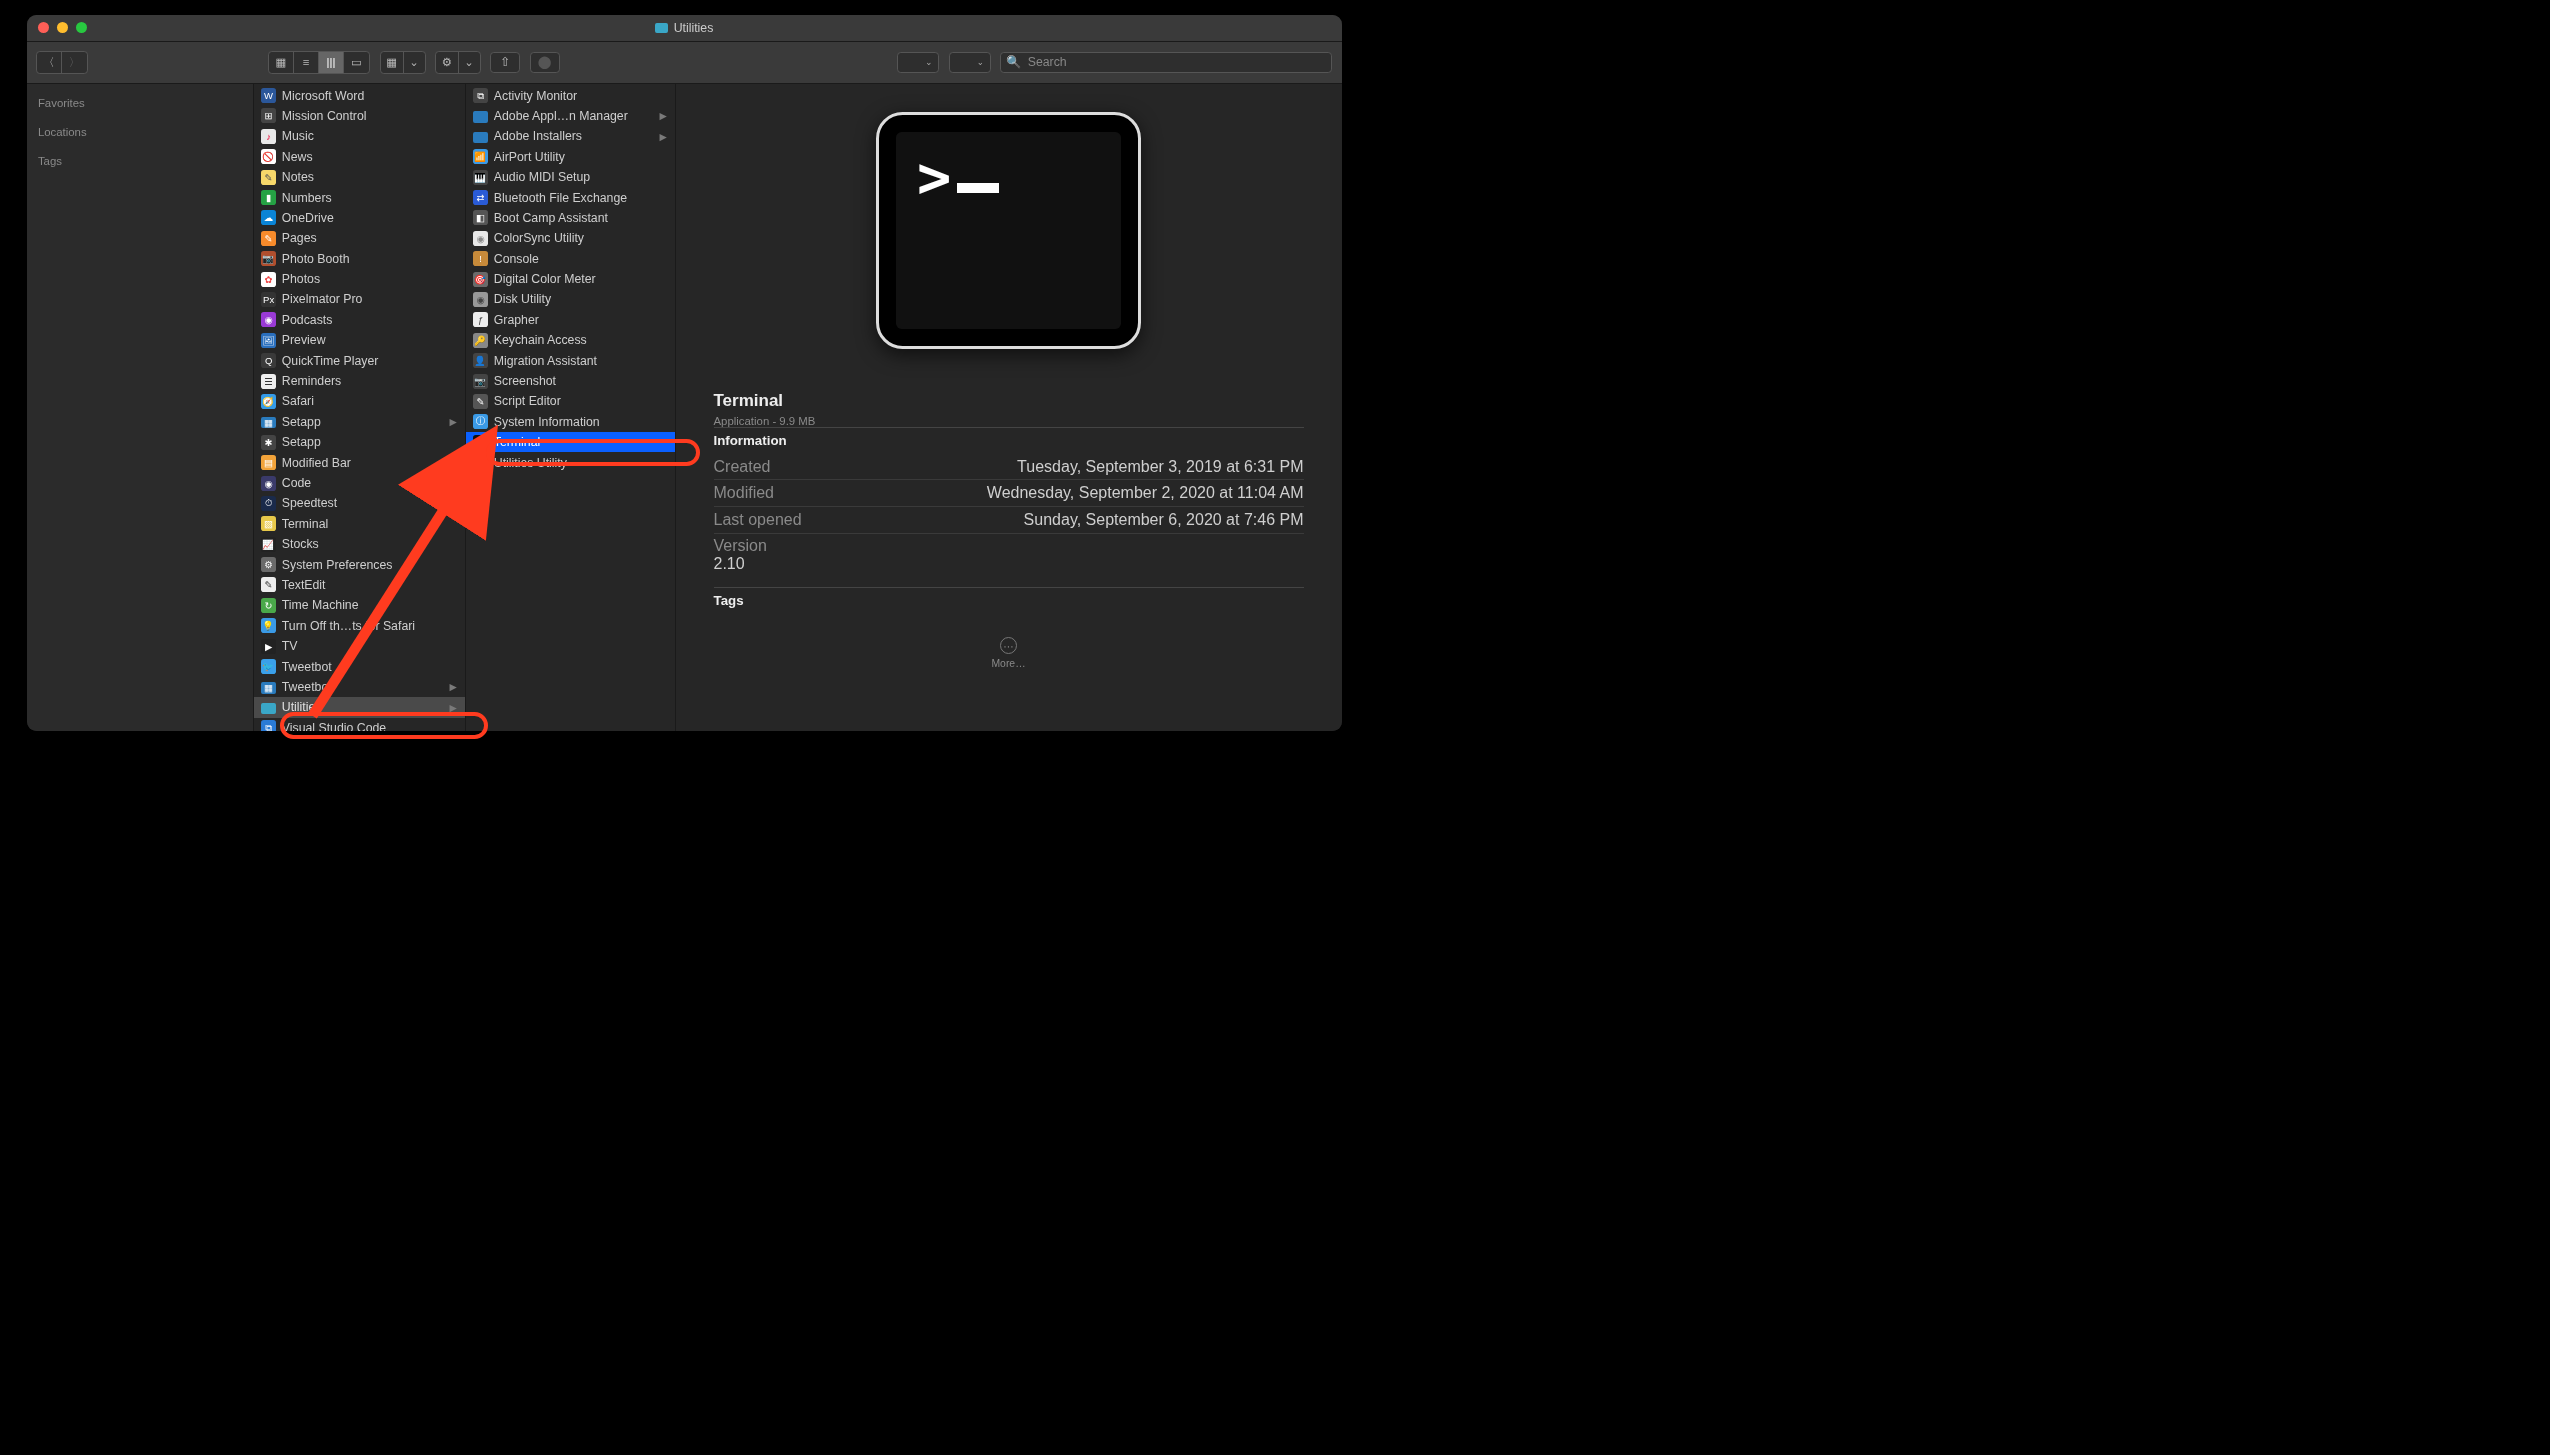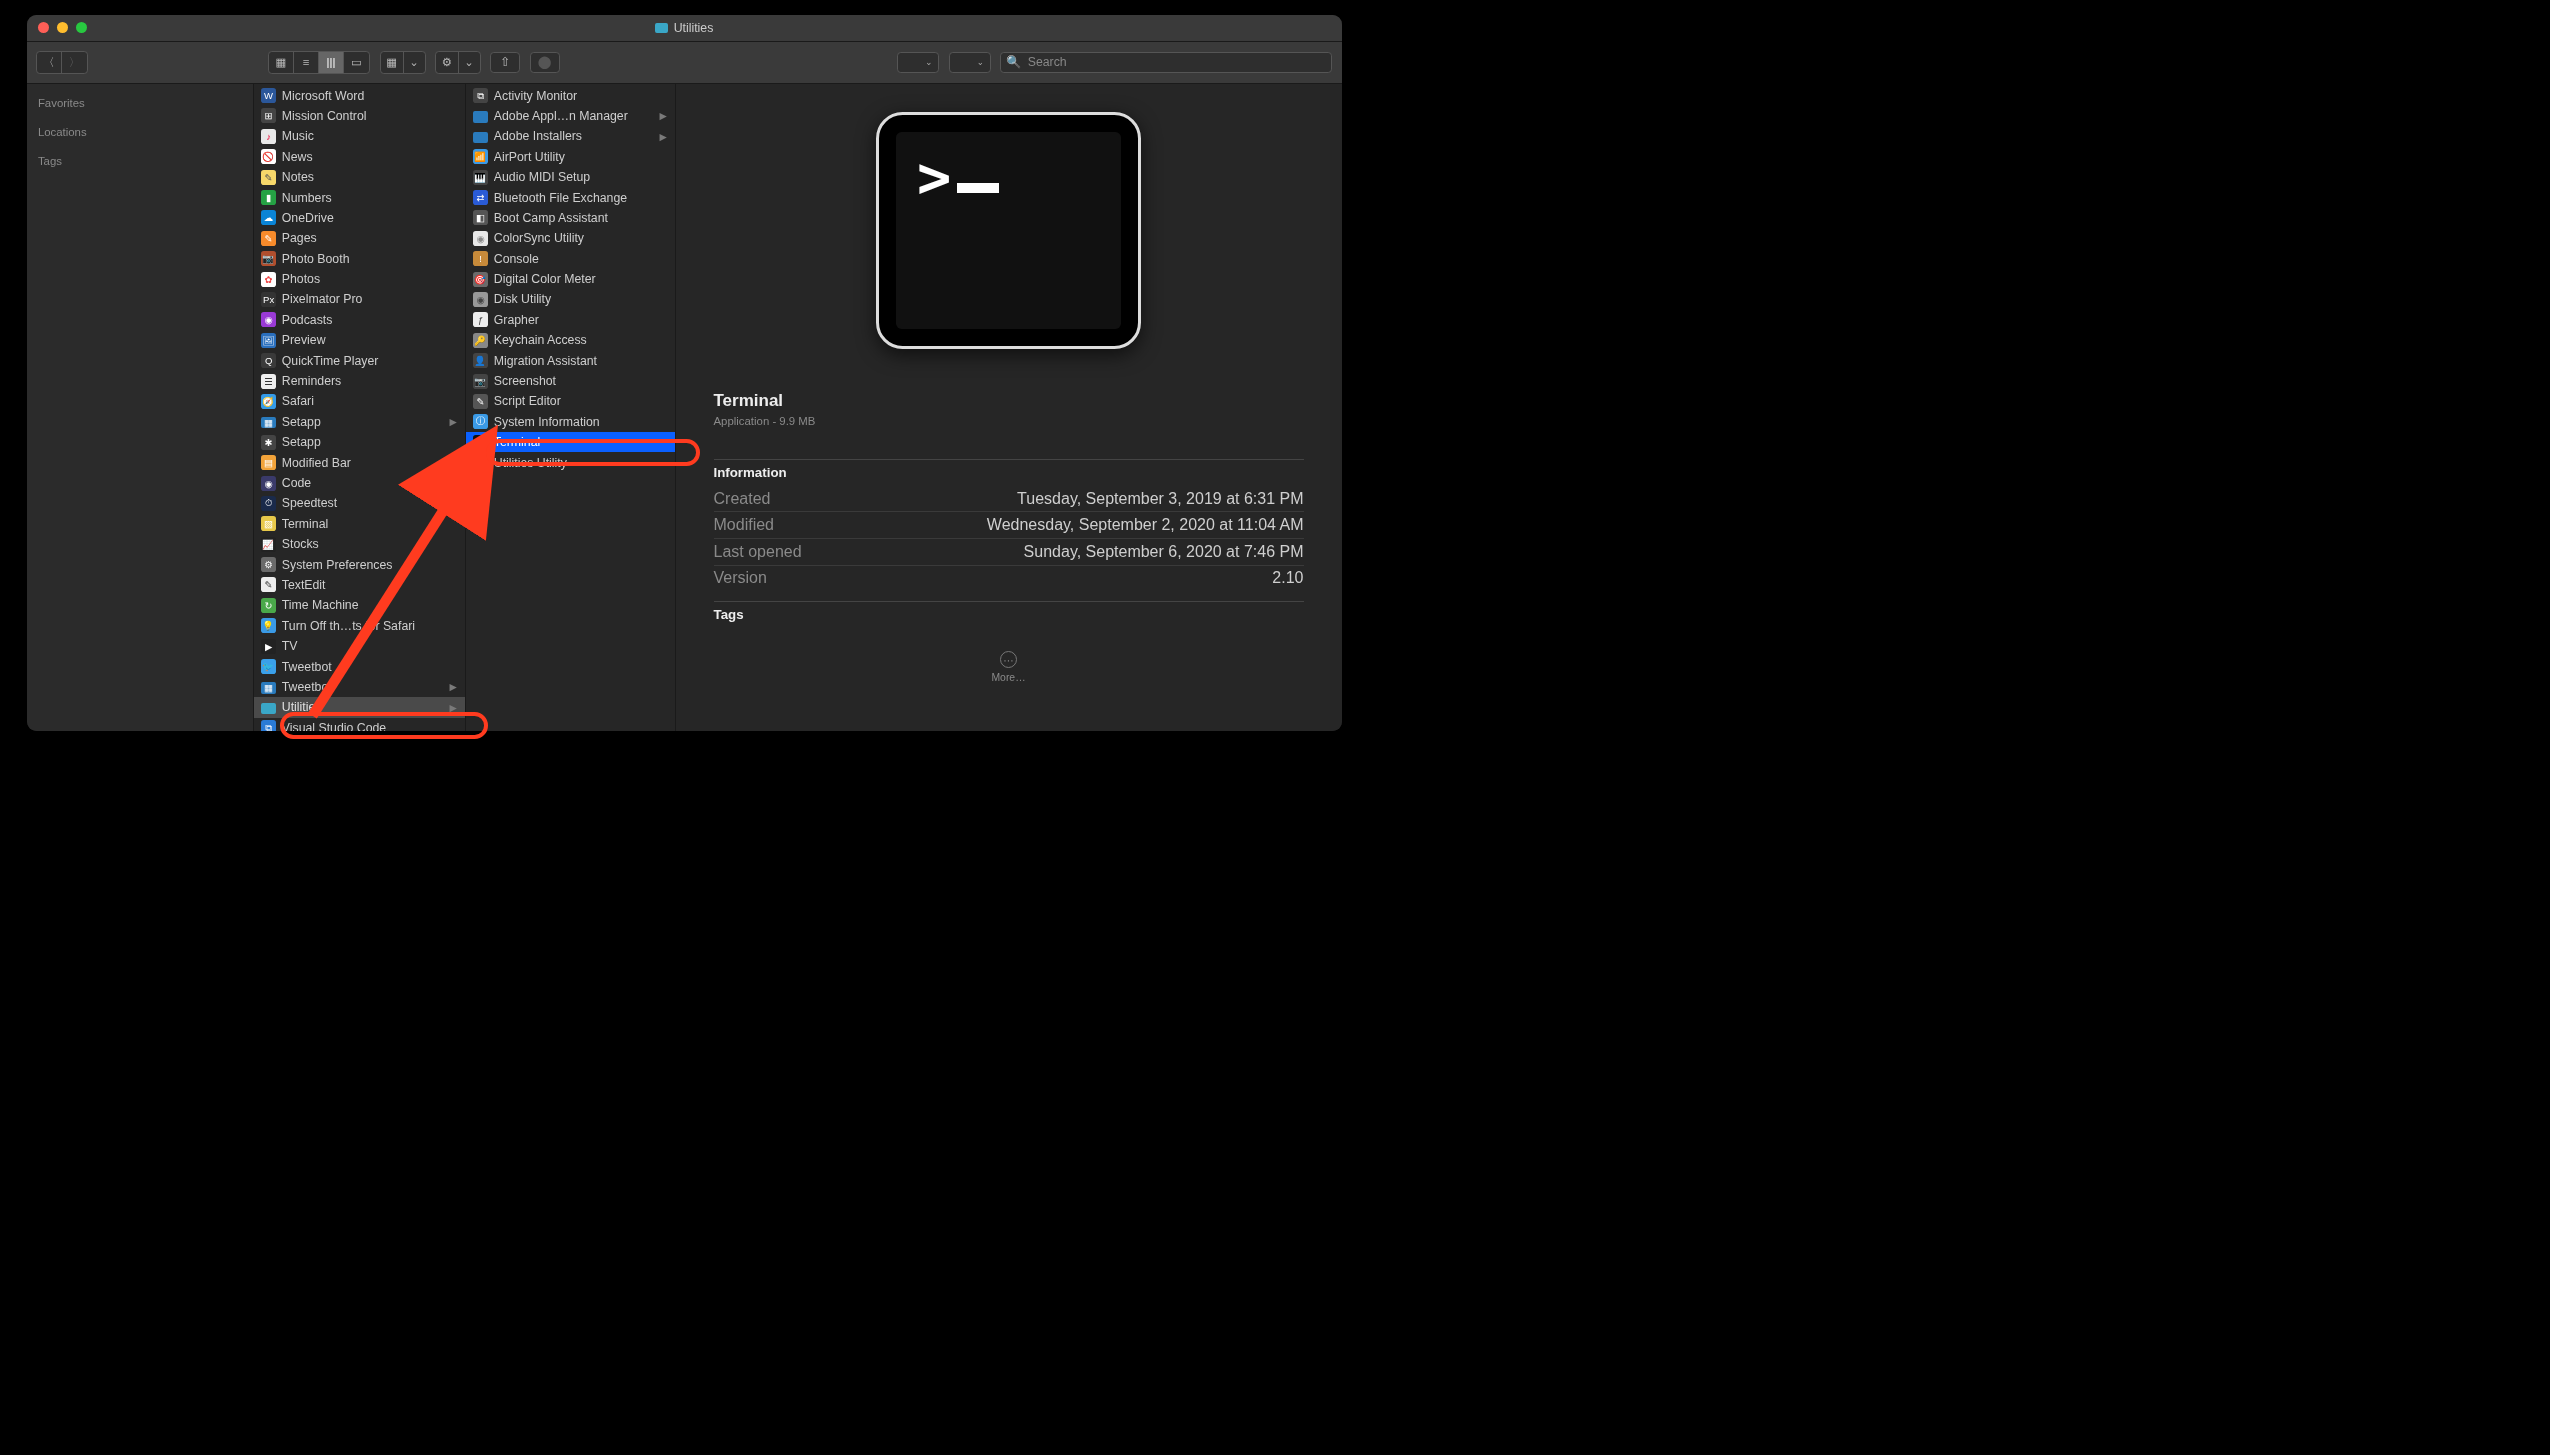--- a/index.html
+++ b/index.html
@@ -212,34 +212,34 @@
   }
   .info .appsub {
     font-size: 11.4px;
     color: #8a8a8a;
     margin-top: 4px;
   }
   .info .section-head {
     font-size: 13.3px;
     font-weight: 600;
     color: #eee;
-    margin-top: 32px;
+    margin-top: 0;
     padding: 5.7px 0;
     border-top: 0.9px solid #444;
   }
   .info .kv {
     display: flex;
     justify-content: space-between;
     font-size: 16px;
     padding: 3.8px 0;
     border-bottom: 0.9px solid #3a3a3a;
   }
   .info .kv .k { color: #8a8a8a; }
   .info .kv .v { color: #cfcfcf; }
-  .info .kv:last-of-type { border-bottom: none; }
+  .info .kv:last-of-type { border-bottom: none; flex-direction: column; }
   .more {
     margin-top: 23px;
     text-align: center;
     color: #8a8a8a;
     font-size: 10.4px;
   }
   .more .dots {
     width: 17px; height: 17px;
     border: 0.9px solid #777;
     border-radius: 50%;

